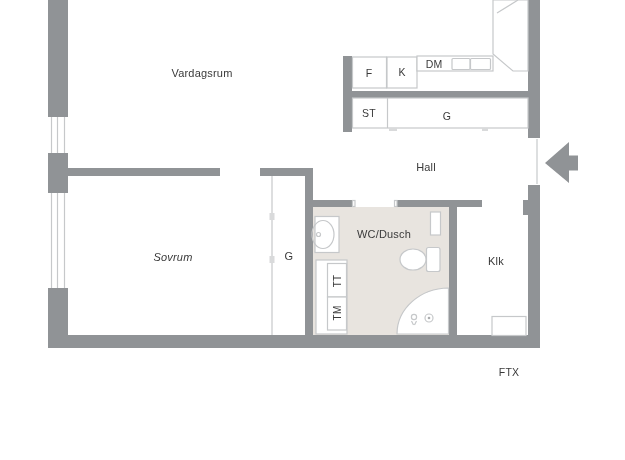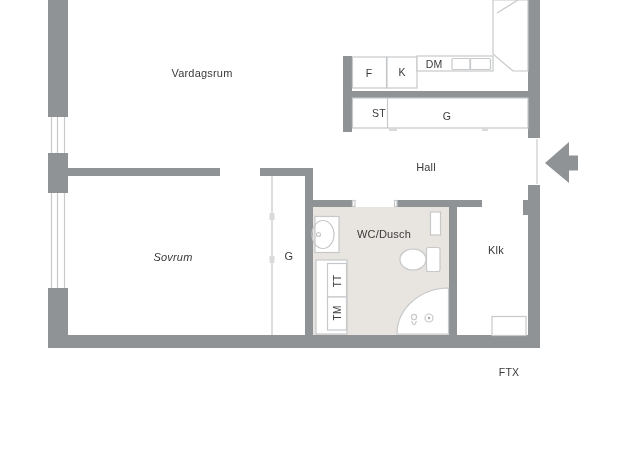--- a/index.html
+++ b/index.html
@@ -96,24 +96,24 @@
     <rect class="ln" x="492" y="316.5" width="34" height="19"></rect>
 
     <line x1="537" y1="139" x2="537" y2="184" stroke="#d2d4d6" stroke-width="1.5"></line>
     <polygon class="arrow" points="545,163 569,142 569,155.5 578,155.5 578,170.5 569,170.5 569,183"></polygon>
   </svg>
 
   <div class="lbl" style="left:202px;top:73px;">Vardagsrum</div>
   <div class="lbl" style="left:426px;top:167px;">Hall</div>
   <div class="lbl" style="left:173px;top:257px;font-style:italic;">Sovrum</div>
   <div class="lbl" style="left:384px;top:234px;">WC/Dusch</div>
-  <div class="lbl" style="left:496px;top:250px;text-align:right;">Klk</div>
+  <div class="lbl" style="left:496px;top:261px;text-align:right;">Klk</div>
   <div class="lbl" style="left:289px;top:256px;">G</div>
   <div class="lbl small" style="left:369px;top:73px;">F</div>
   <div class="lbl small" style="left:402px;top:72px;">K</div>
   <div class="lbl small" style="left:434px;top:64px;">DM</div>
-  <div class="lbl small" style="left:379px;top:113px;">ST</div>
+  <div class="lbl small" style="left:369px;top:113px;">ST</div>
   <div class="lbl small" style="left:447px;top:116px;">G</div>
   <div class="lbl small" style="left:509px;top:326px;margin-top:46px;">FTX</div>
   <div class="lbl rot" style="left:337px;top:281px;">TT</div>
   <div class="lbl rot" style="left:337px;top:313px;">TM</div>
 
 </div>
 
 </body></html>

